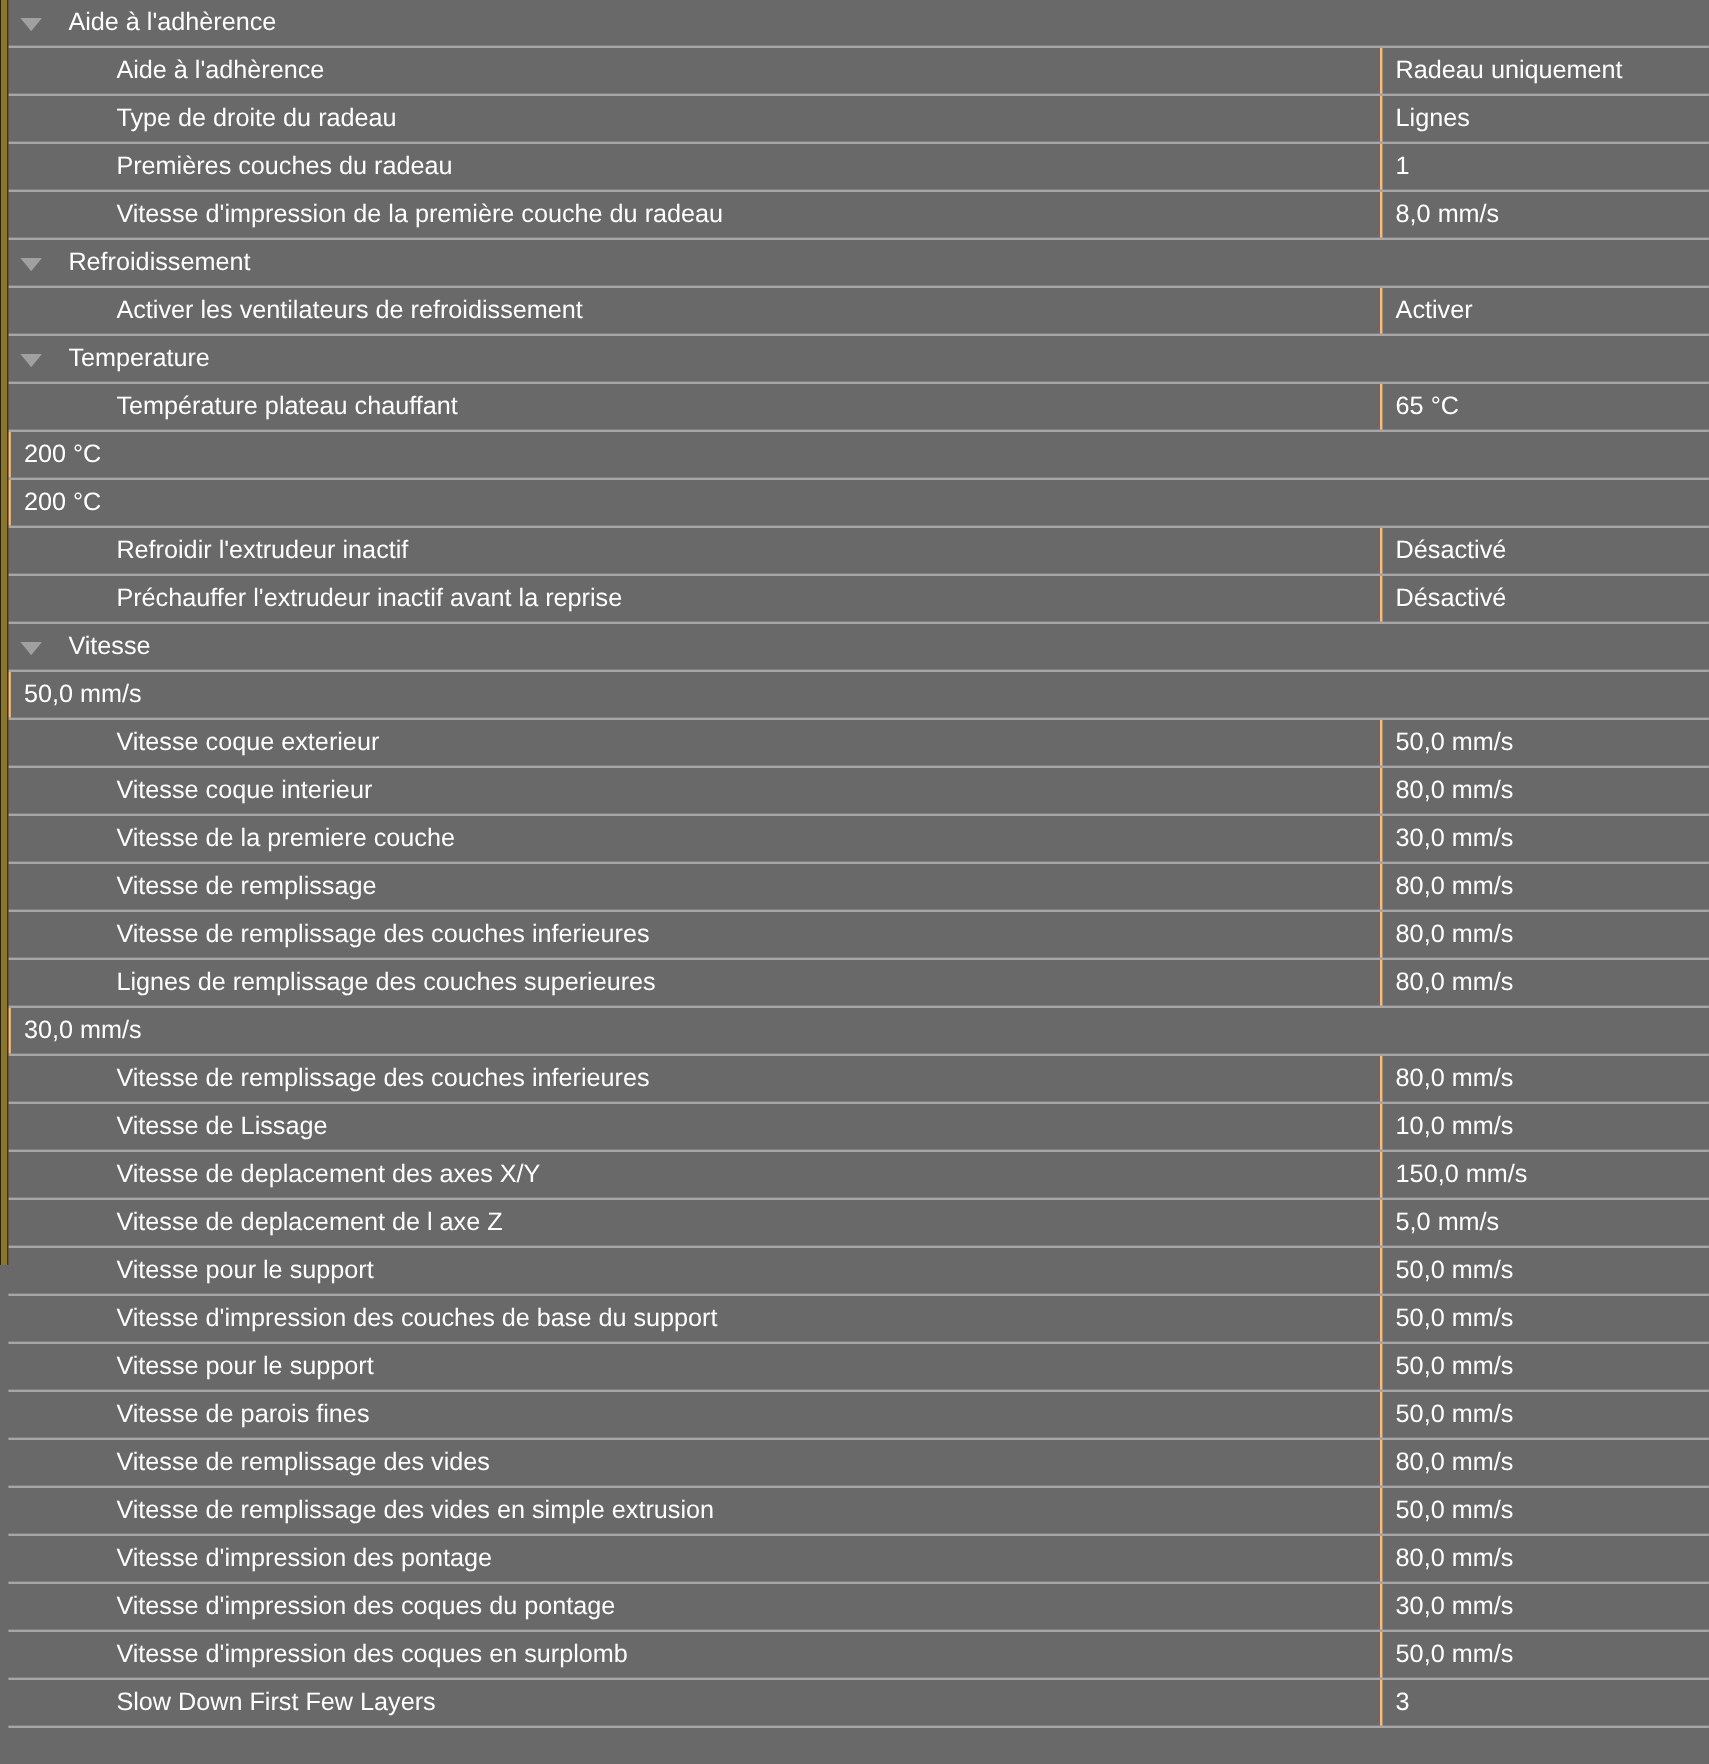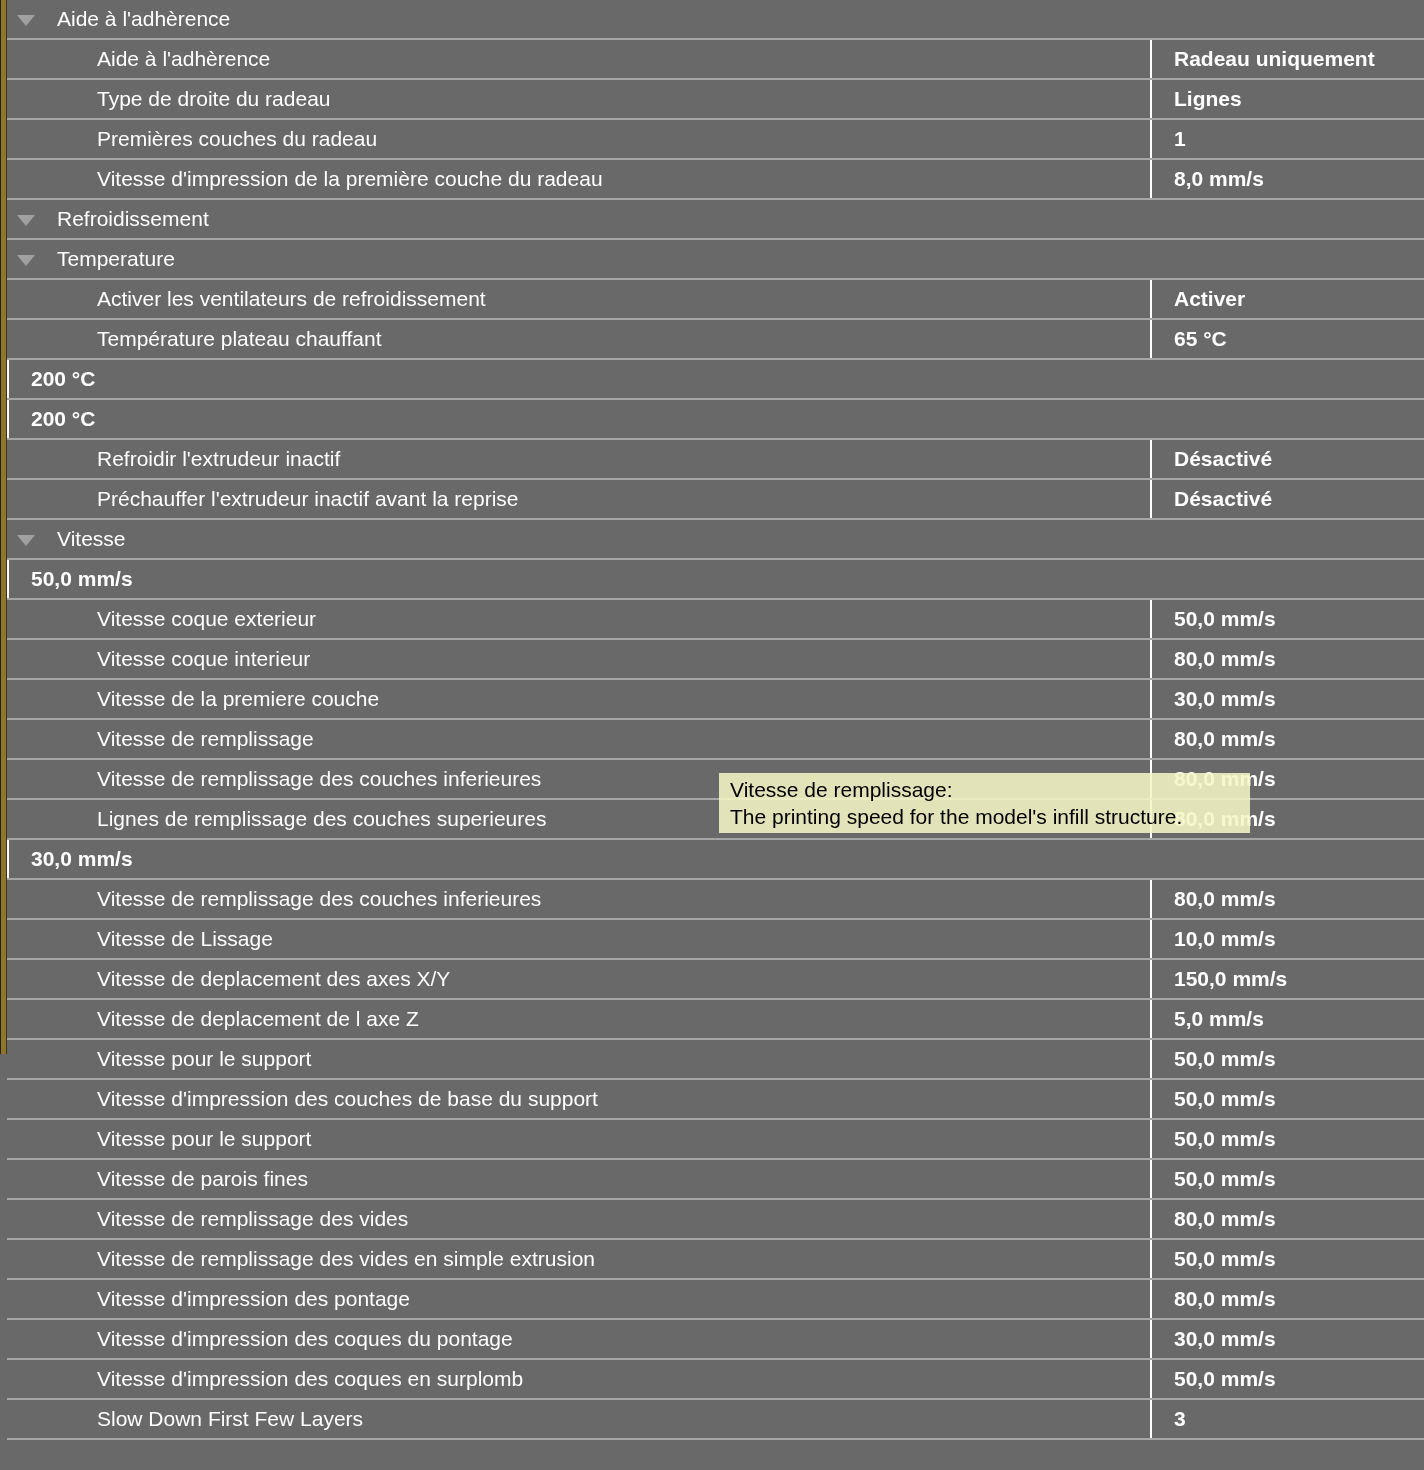--- a/index.html
+++ b/index.html
@@ -30,22 +30,22 @@
   .tri{
     position:absolute;left:10px;top:15px;width:0;height:0;
     border-left:9px solid transparent;
     border-right:9px solid transparent;
     border-top:11px solid #a0a0a0;
   }
   .hlabel{line-height:37px;padding-left:50px;white-space:nowrap}
   .lbl{flex:1;line-height:37px;padding-left:90px;white-space:nowrap;overflow:hidden}
   .val{
     width:274px;box-sizing:border-box;
-    border-left:2px solid #ffffff;
-    line-height:37px;padding-left:22px;white-space:nowrap;overflow:hidden;font-weight:bold;
+    border-left:2px solid #fdba74;
+    line-height:37px;padding-left:11px;white-space:nowrap;overflow:hidden;
   }
   .tooltip{
     position:absolute;left:719px;top:773px;width:531px;height:60px;
     box-sizing:border-box;z-index:10;
     background:rgba(246,246,198,0.87);
     color:#000;font-size:21px;line-height:27px;
     padding:3px 0 0 11px;white-space:nowrap;overflow:hidden;
   }
 </style>
 </head>
@@ -71,28 +71,28 @@
         <div class="val">1</div>
       </div>
       <div class="row setting-row">
         <div class="lbl">Vitesse d'impression de la première couche du radeau</div>
         <div class="val">8,0 mm/s</div>
       </div>
       <div class="row header-row">
         <span class="tri"></span>
         <span class="hlabel">Refroidissement</span>
       </div>
-      <div class="row header-row">
-        <span class="tri"></span>
-        <span class="hlabel">Temperature</span>
-      </div>
       <div class="row setting-row">
         <div class="lbl">Activer les ventilateurs de refroidissement</div>
         <div class="val">Activer</div>
       </div>
+      <div class="row header-row">
+        <span class="tri"></span>
+        <span class="hlabel">Temperature</span>
+      </div>
       <div class="row setting-row">
         <div class="lbl">Température plateau chauffant</div>
         <div class="val">65 °C</div>
       </div>
       <div class="row setting-row">
         <div class="val">200 °C</div>
       </div>
       <div class="row setting-row">
         <div class="val">200 °C</div>
       </div>
@@ -188,17 +188,13 @@
       </div>
       <div class="row setting-row">
         <div class="lbl">Vitesse d'impression des coques en surplomb</div>
         <div class="val">50,0 mm/s</div>
       </div>
       <div class="row setting-row">
         <div class="lbl">Slow Down First Few Layers</div>
         <div class="val">3</div>
       </div>
     </div>
-  <div class="tooltip">
-    <div>Vitesse de remplissage:</div>
-    <div>The printing speed for the model's infill structure.</div>
-  </div>
 </div>
 
 </body></html>

